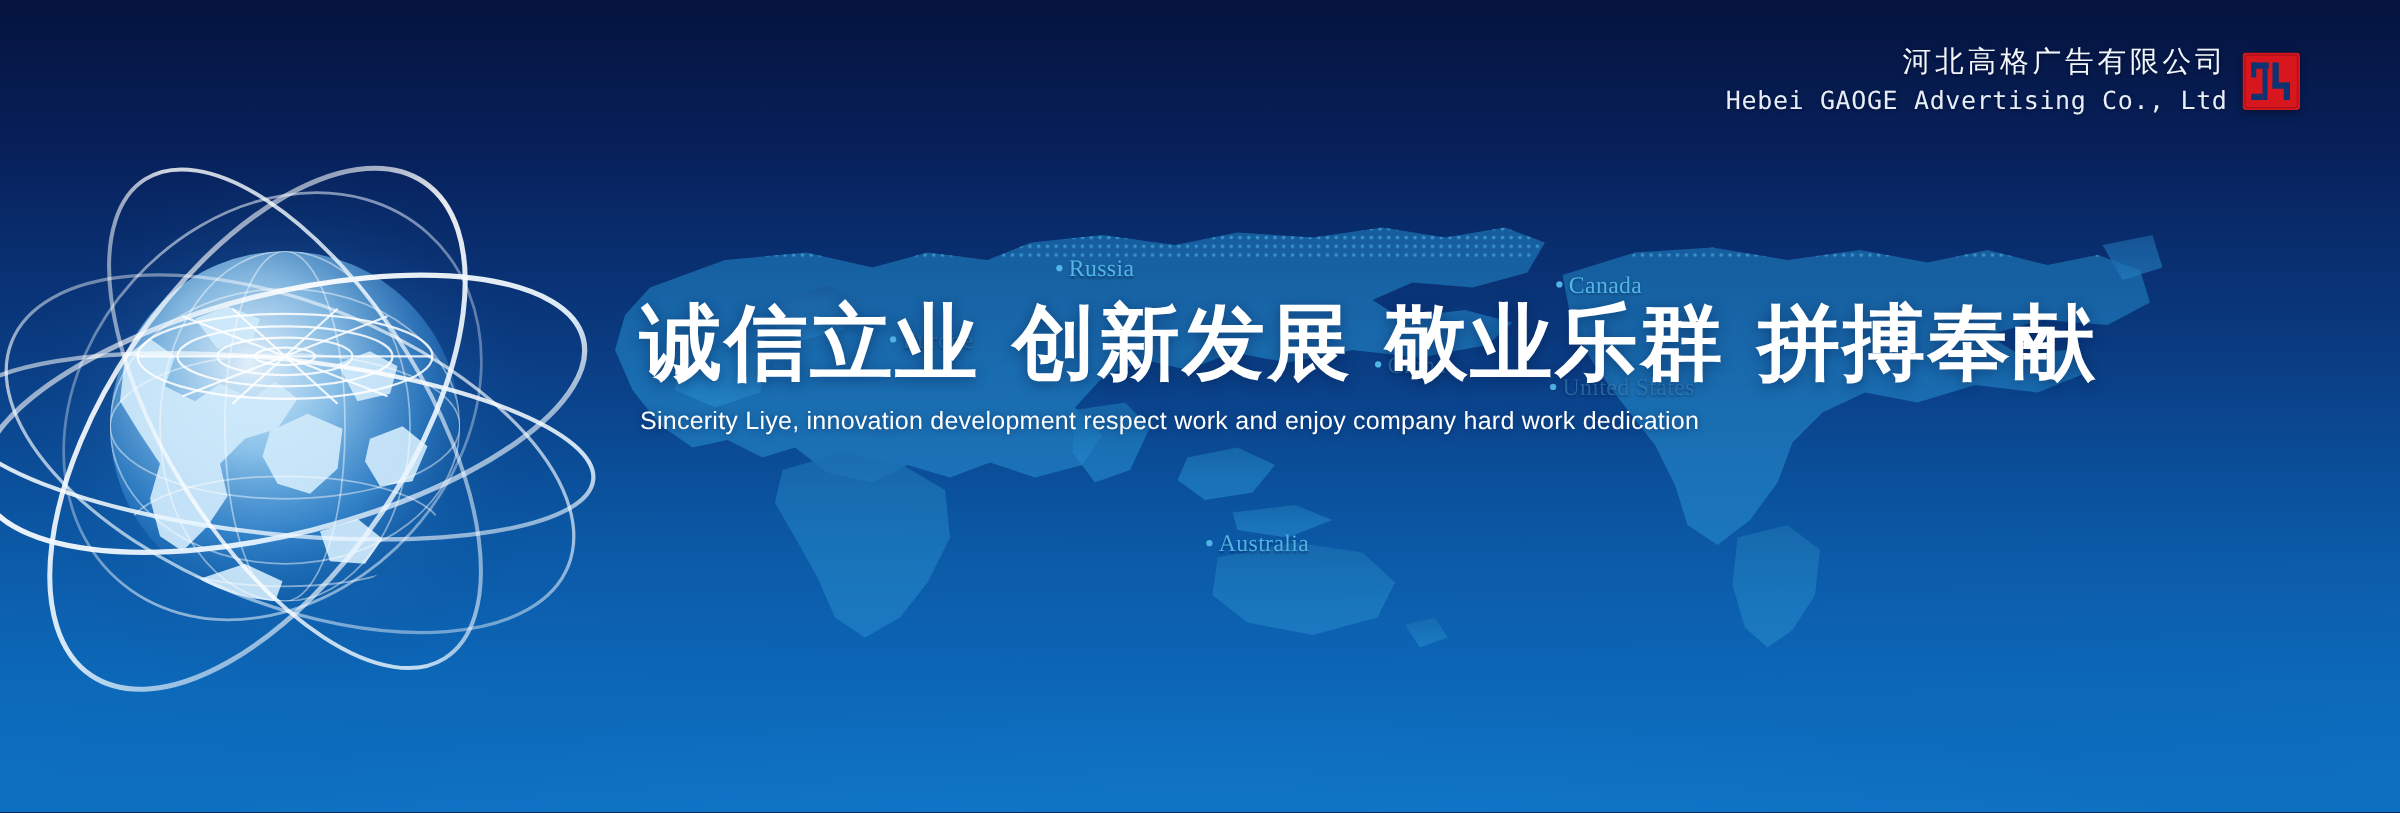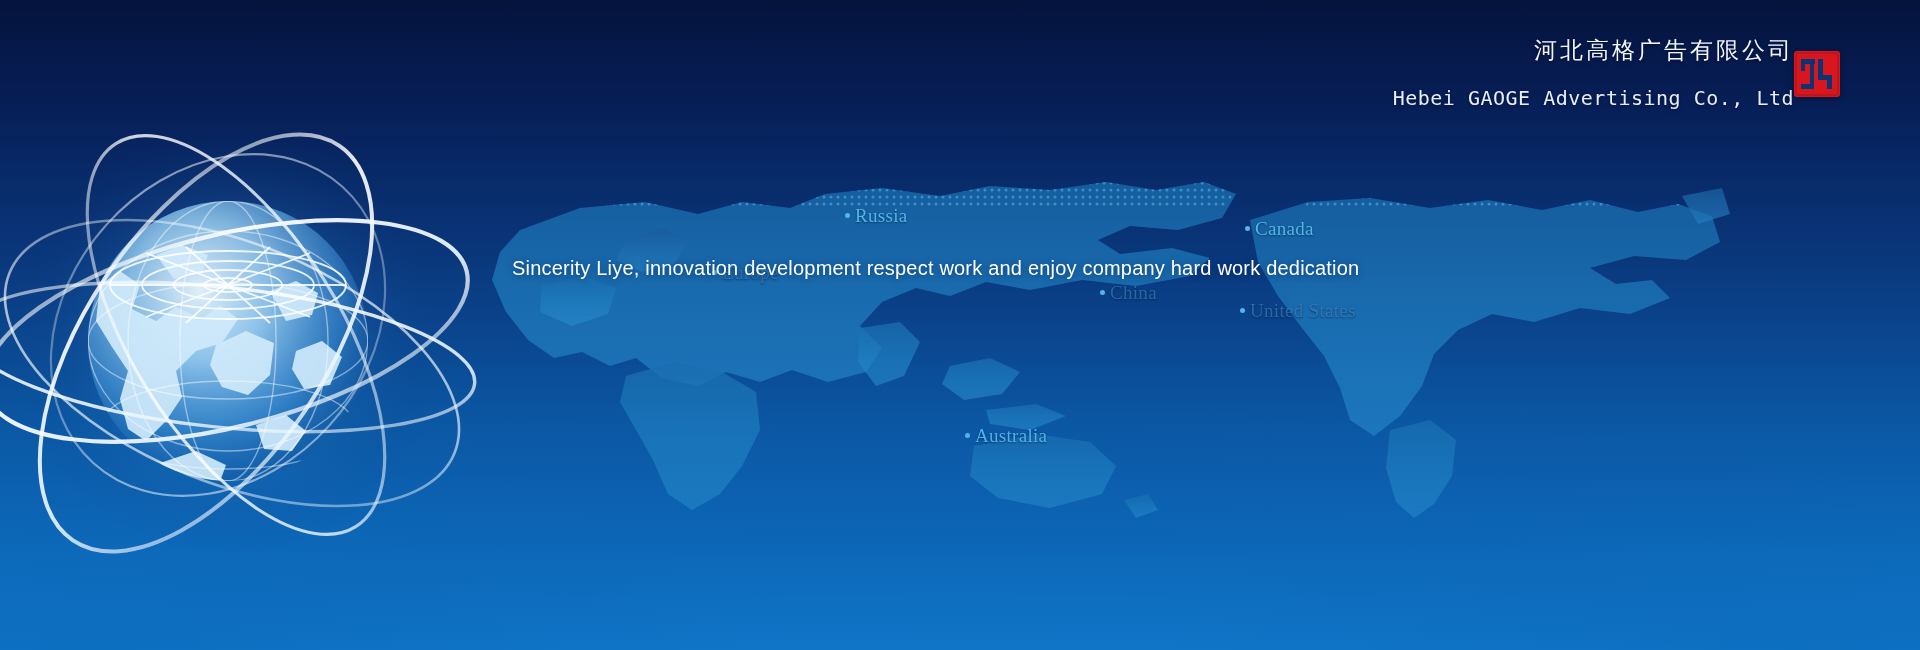--- a/index.html
+++ b/index.html
@@ -56,38 +56,38 @@
   
   .globe-wrap{
     position:absolute;left:-30px;top:95px;
     width:520px;height:470px;
   }
   .globe-wrap svg{width:100%;height:100%;display:block;overflow:visible;}
 
   
   .company{
     position:absolute;right:80px;top:36px;
-    display:flex;align-items:center;gap:0;
+    display:flex;align-items:center;gap:12px;
   }
   .company-names{text-align:right;}
   .company-cn{
     color:#f2f6fb;
     font-family:"DejaVu Sans","Liberation Sans",sans-serif;
     font-size:23px;
     letter-spacing:3px;
     line-height:1.25;
     text-shadow:0 1px 3px rgba(0,10,40,.6);
   }
   .company-en{
     color:#e8eef6;
     font-family:"DejaVu Sans Mono","Liberation Mono",monospace;
     font-size:20px;
     letter-spacing:.5px;
     line-height:1.35;
-    margin-top:20px;
+    margin-top:2px;
     text-shadow:0 1px 3px rgba(0,10,40,.6);
   }
   .logo{
     width:46px;height:46px;flex:0 0 46px;
     border-radius:3px;
     box-shadow:0 2px 6px rgba(0,0,0,.35);
   }
   .logo svg{display:block;width:100%;height:100%;}
 
   
@@ -317,16 +317,19 @@
         <rect x="16" y="13" width="4" height="25" fill="#0d3472"></rect>
         <rect x="24" y="8" width="5" height="20" fill="#0d3472"></rect>
         <rect x="24" y="24" width="14" height="5" fill="#0d3472"></rect>
         <rect x="33" y="24" width="5" height="14" fill="#0d3472"></rect>
         <rect x="7" y="33" width="9" height="5" fill="#0d3472"></rect>
       </svg>
     </div>
   </div>
 
   <div class="slogan-block">
+    <div class="slogan-cn">
+      <span>诚信立业</span><span class="sp"></span><span>创新发展</span><span class="sp"></span><span>敬业乐群</span><span class="sp"></span><span>拼搏奉献</span>
+    </div>
     <div class="slogan-en">Sincerity Liye, innovation development respect work and enjoy company hard work dedication</div>
   </div>
 
 </div>
 
 </body></html>

